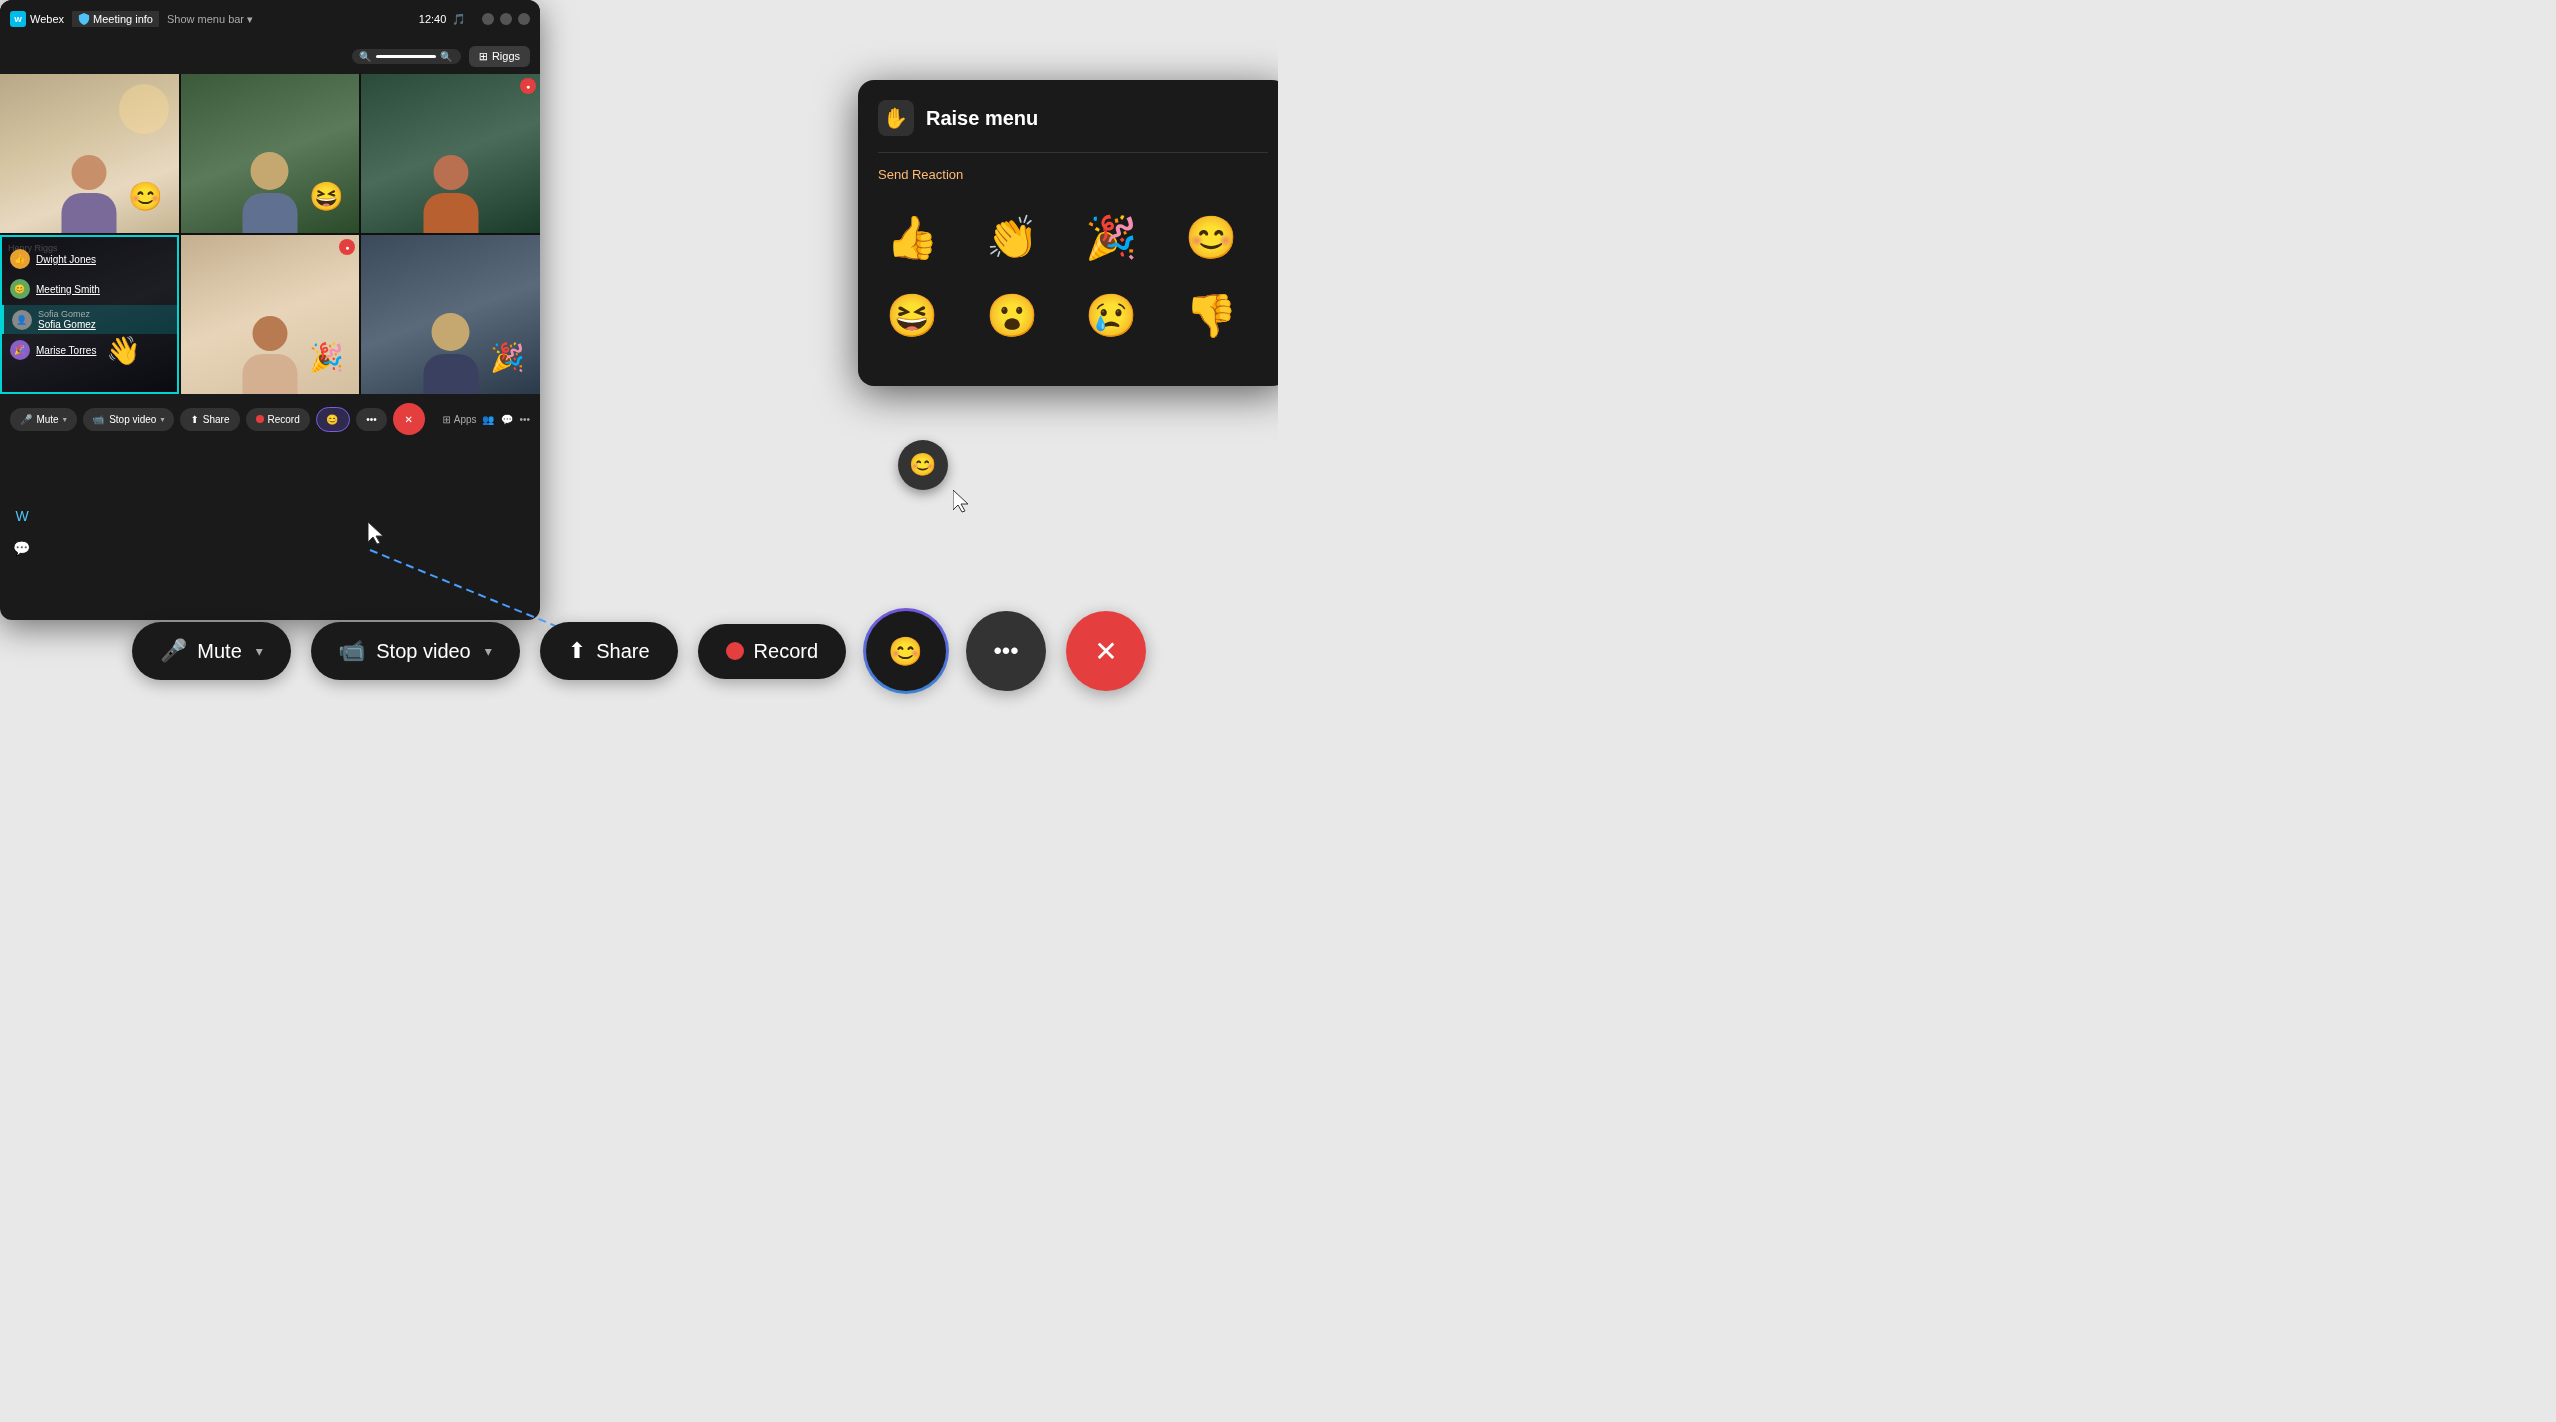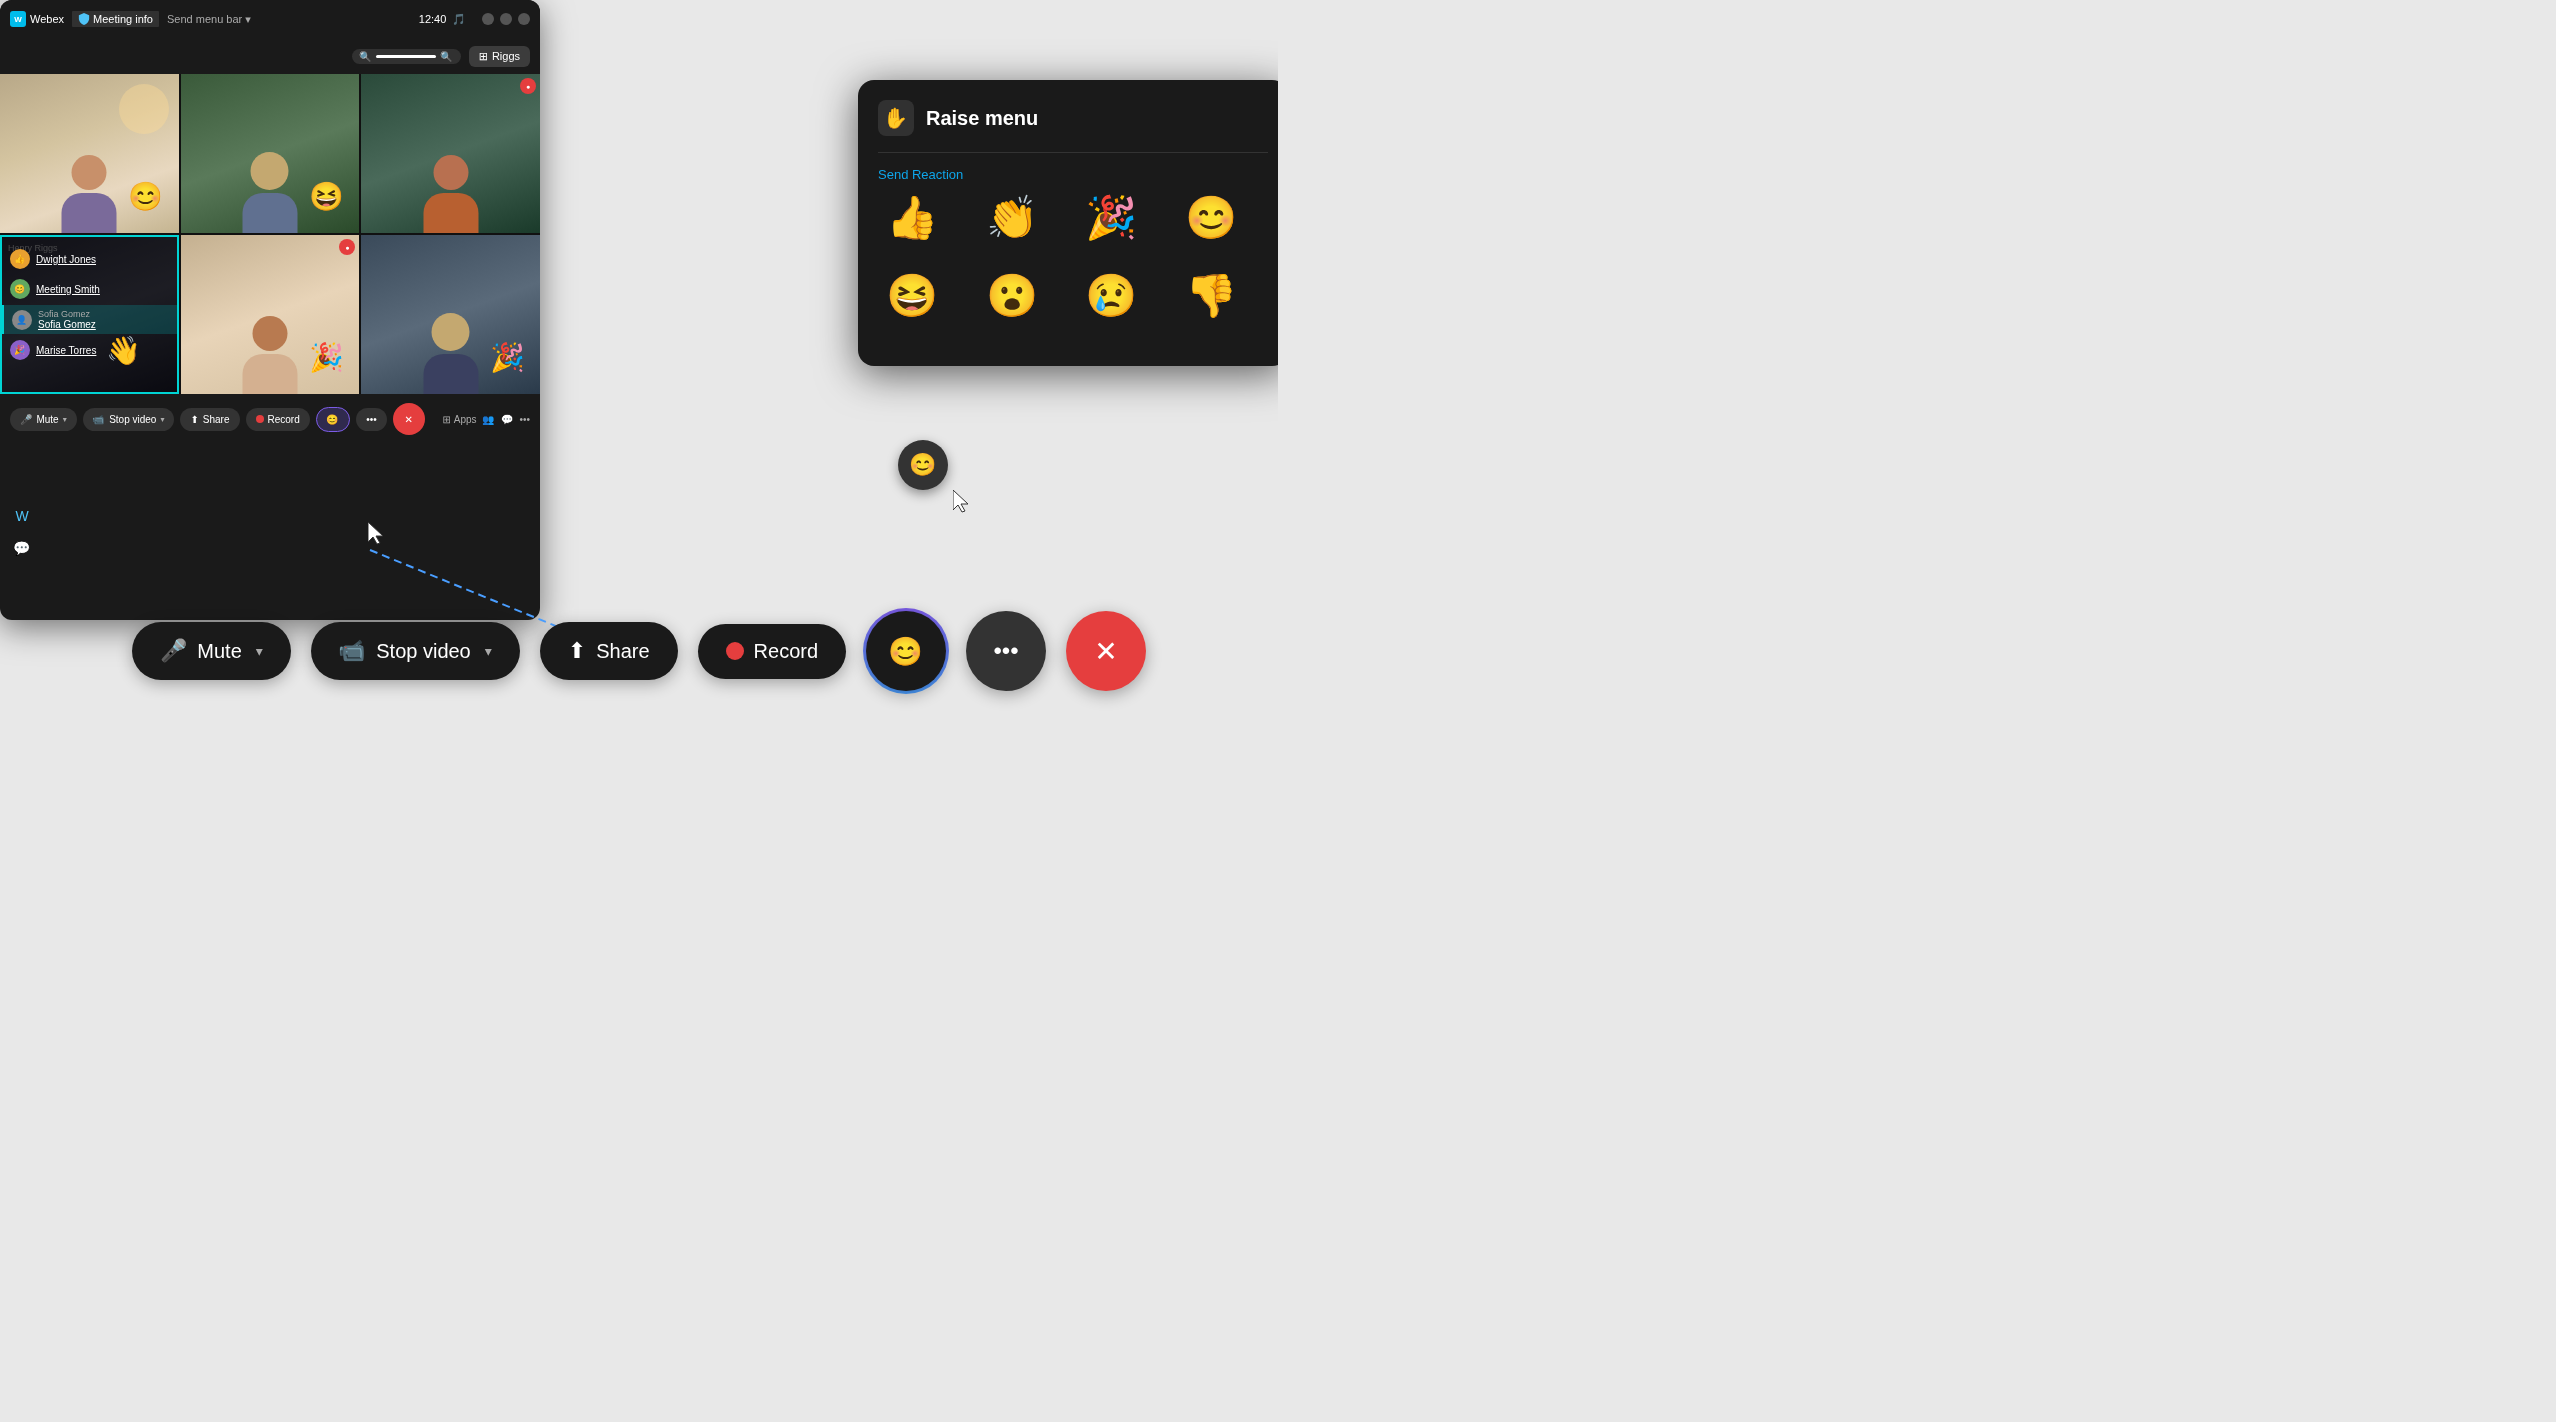--- a/index.html
+++ b/index.html
@@ -327,23 +327,23 @@
       color: white;
       font-size: 20px;
       font-weight: 600;
     }
     .popup-divider {
       height: 1px;
       background: #333;
       margin-bottom: 14px;
     }
     .send-reaction-label {
-      color: #0ea5e9;
+      color: #fdba74;
       font-size: 13px;
-      margin-bottom: 0;
+      margin-bottom: 20px;
     }
     .emoji-grid {
       display: grid;
       grid-template-columns: repeat(4, 1fr);
       gap: 8px;
       margin-bottom: 16px;
     }
     .emoji-btn {
       width: 70px;
       height: 70px;
@@ -519,21 +519,21 @@
       <div class="webex-icon">W</div>
       <span>Webex</span>
     </div>
     <button class="meeting-info-btn">
       <svg class="shield-icon" viewBox="0 0 12 14" fill="#4fc3f7">
         <path d="M6 0L0 2.5v4C0 9.8 2.6 13.1 6 14c3.4-.9 6-4.2 6-7.5v-4L6 0z"></path>
       </svg>
       <span>Meeting info</span>
     </button>
     <button class="show-menu-btn">
-      <span>Send menu bar</span>
+      <span>Show menu bar</span>
       <span>▾</span>
     </button>
     <div class="title-bar-time">
       <span>12:40</span>
       <span>🎵</span>
     </div>
     <div class="window-controls">
       <button class="win-btn minimize">－</button>
       <button class="win-btn maximize">□</button>
       <button class="win-btn close">✕</button>

